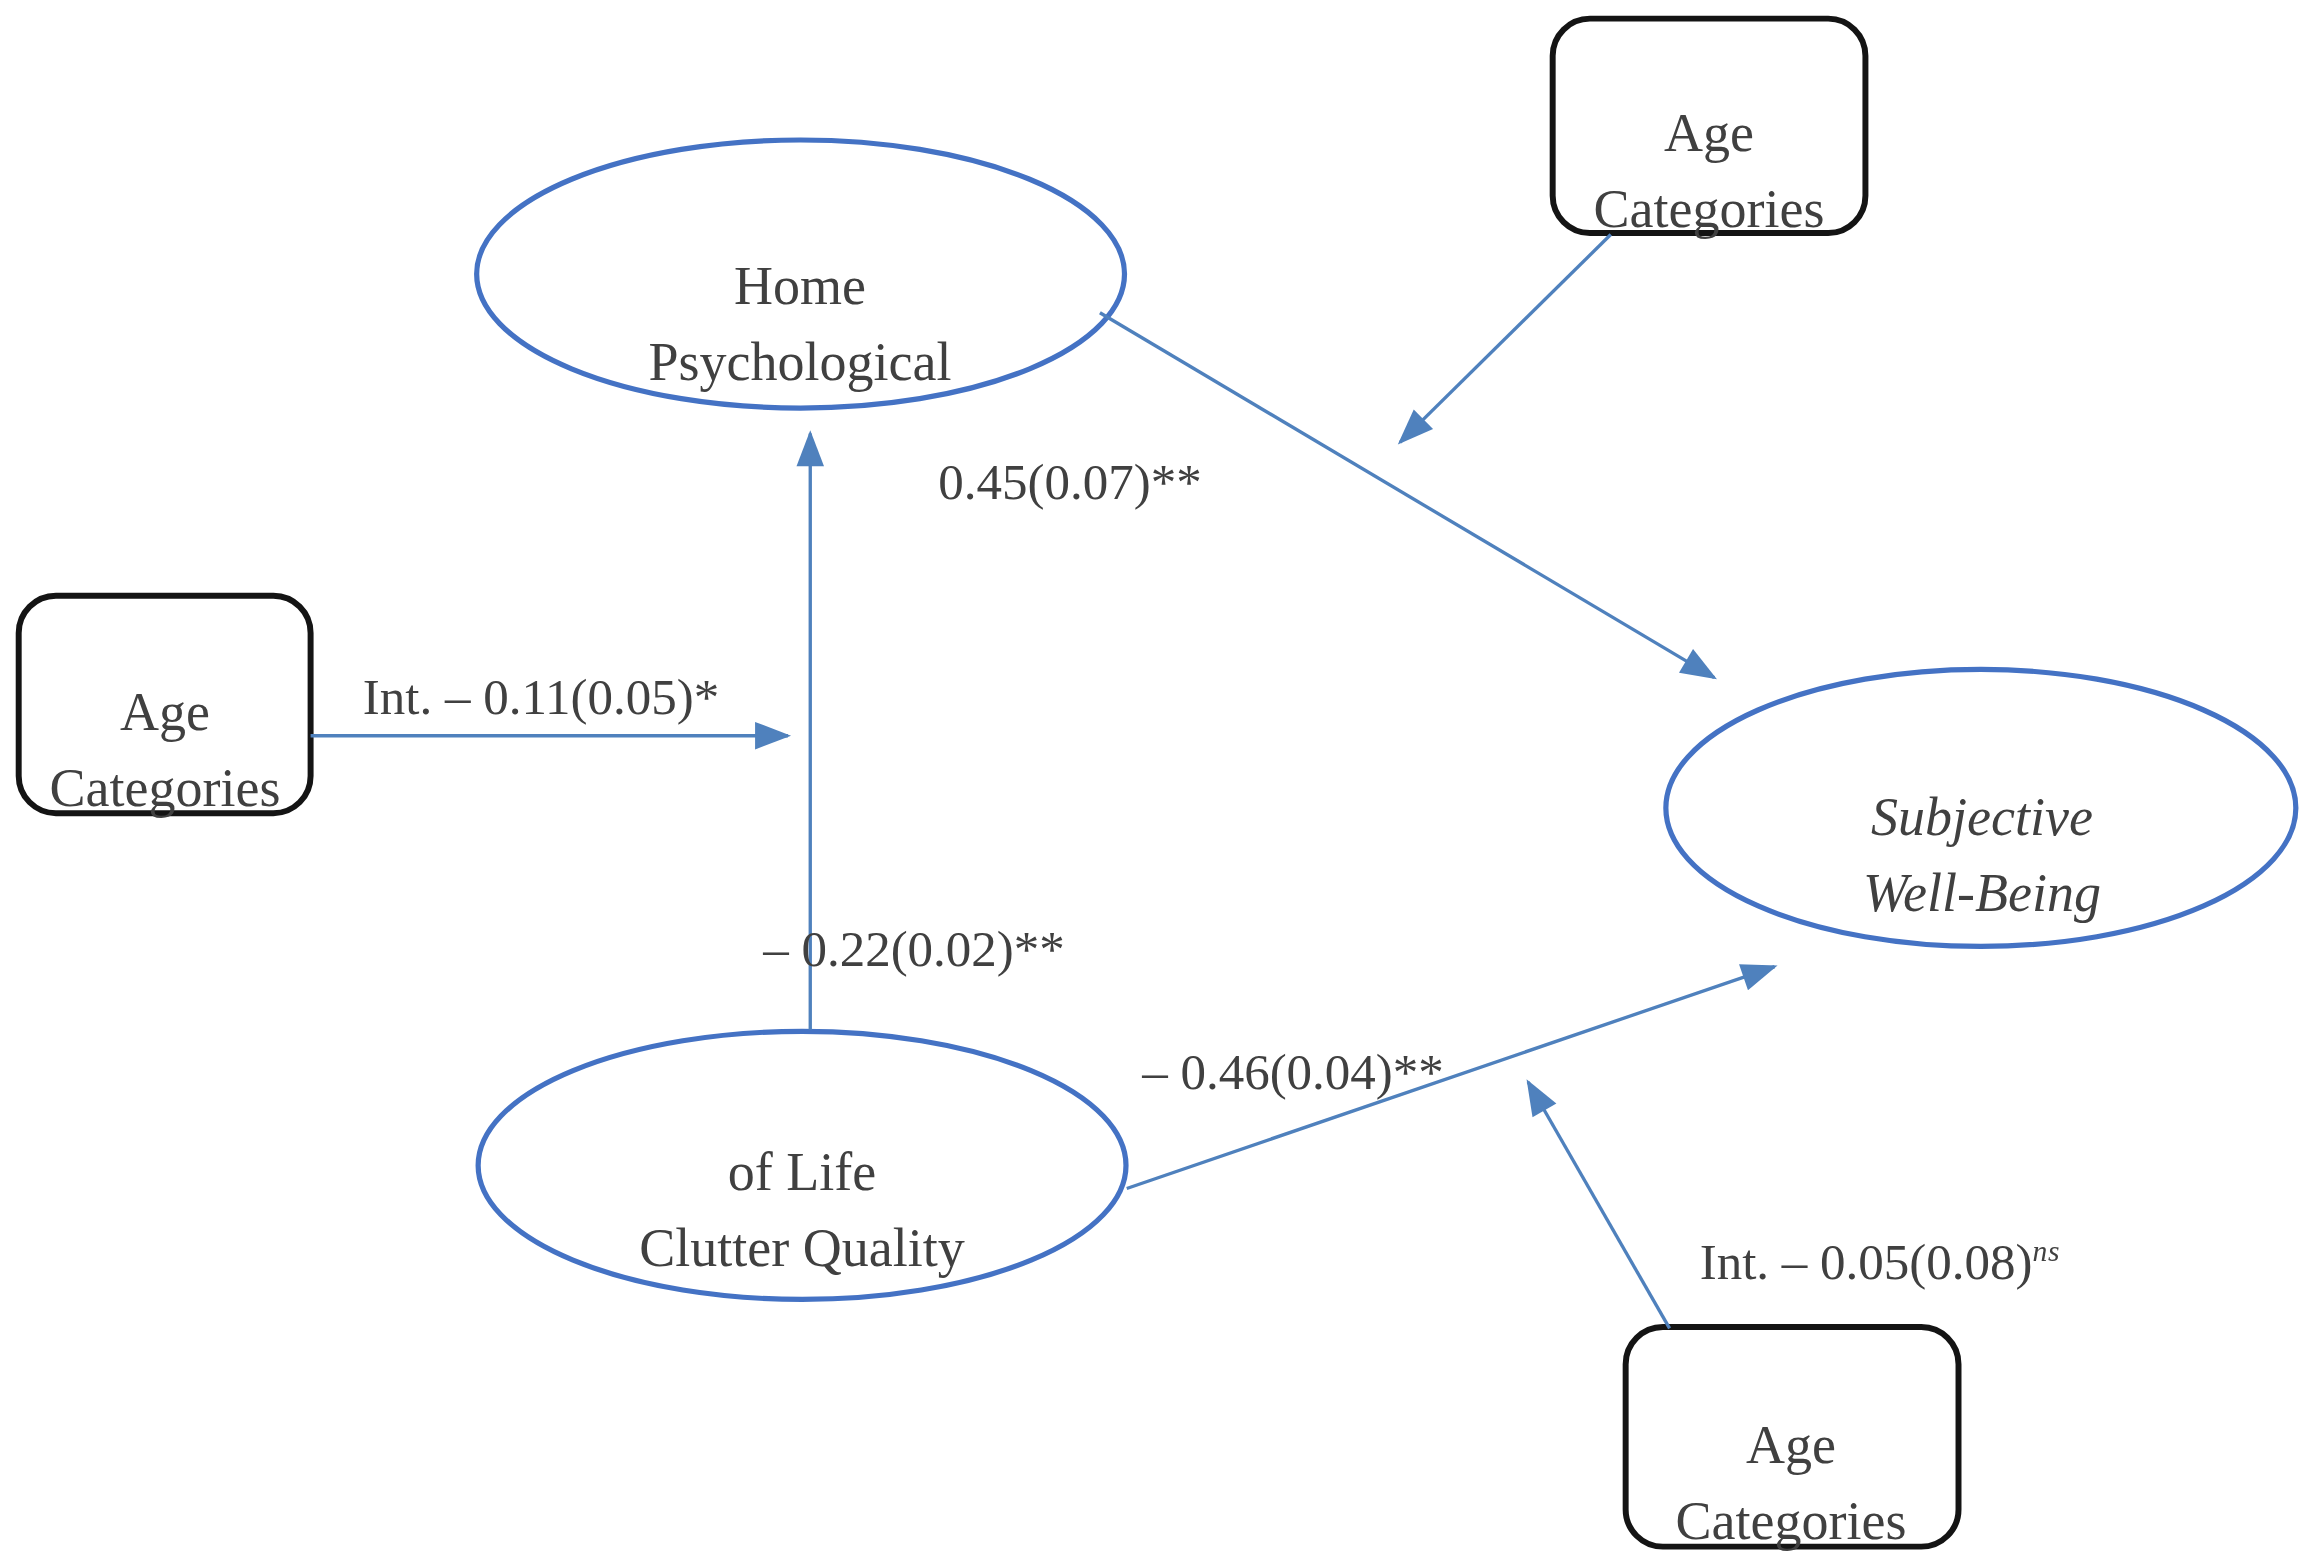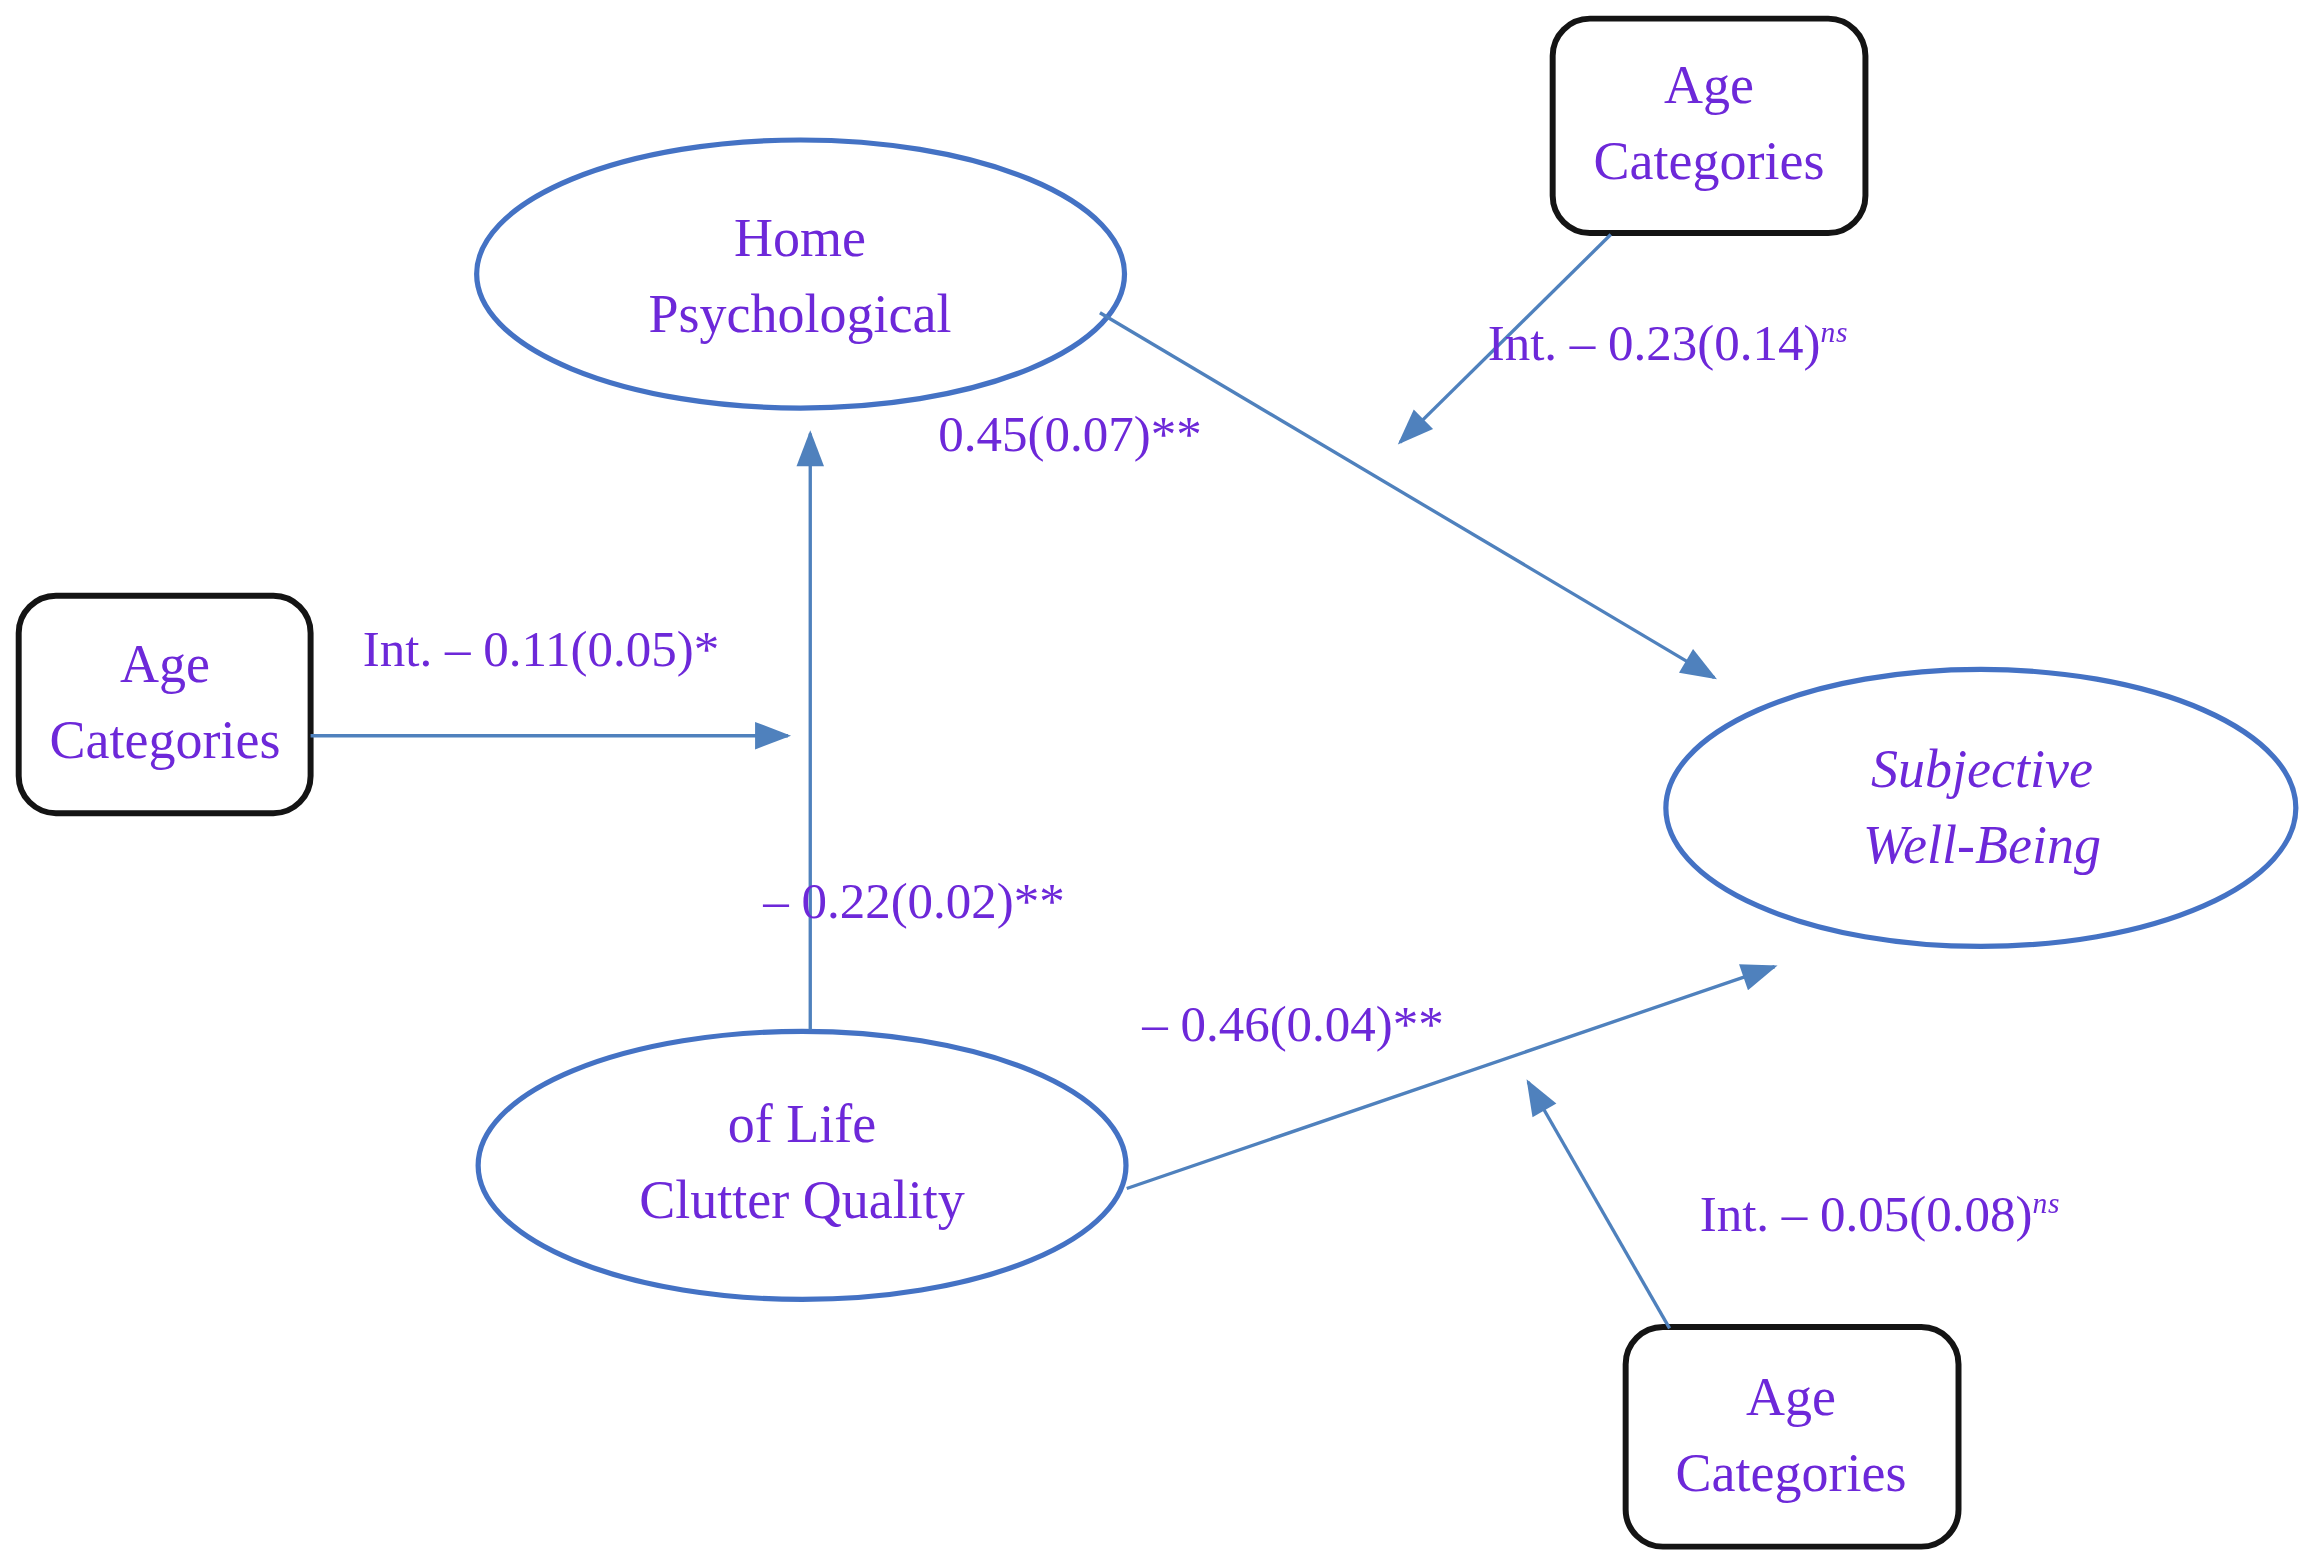--- a/index.html
+++ b/index.html
@@ -19,21 +19,22 @@
   .layer {
     position: absolute;
     left: 0;
     top: 0;
   }
   .label {
     position: absolute;
     transform: translate(-50%, -50%);
     text-align: center;
     white-space: nowrap;
-    color: #6d28d9;
+    color: #404040;
+    margin-top: 48px;
   }
   .node-label {
     font-size: 54px;
     line-height: 1.4;
   }
   .edge-label {
     font-size: 51px;
     line-height: 1.1;
   }
   .edge-label sup {
@@ -95,23 +96,20 @@
     <div>Categories</div>
   </div>
 
   <div class="label node-label" style="left:1791px; top:1436px;">
     <div>Age</div>
     <div>Categories</div>
   </div>
 
   <div class="label edge-label" style="left:1070px; top:434px;">0.45(0.07)**</div>
 
-  <div class="label edge-label" style="left:1668px; top:343px;">
-    <span>Int. – 0.23(0.14)</span><sup>ns</sup>
-  </div>
 
   <div class="label edge-label" style="left:541px; top:649px;">Int. – 0.11(0.05)*</div>
 
   <div class="label edge-label" style="left:914px; top:901px;">– 0.22(0.02)**</div>
 
   <div class="label edge-label" style="left:1293px; top:1024px;">– 0.46(0.04)**</div>
 
   <div class="label edge-label" style="left:1880px; top:1214px;">
     <span>Int. – 0.05(0.08)</span><sup>ns</sup>
   </div>

